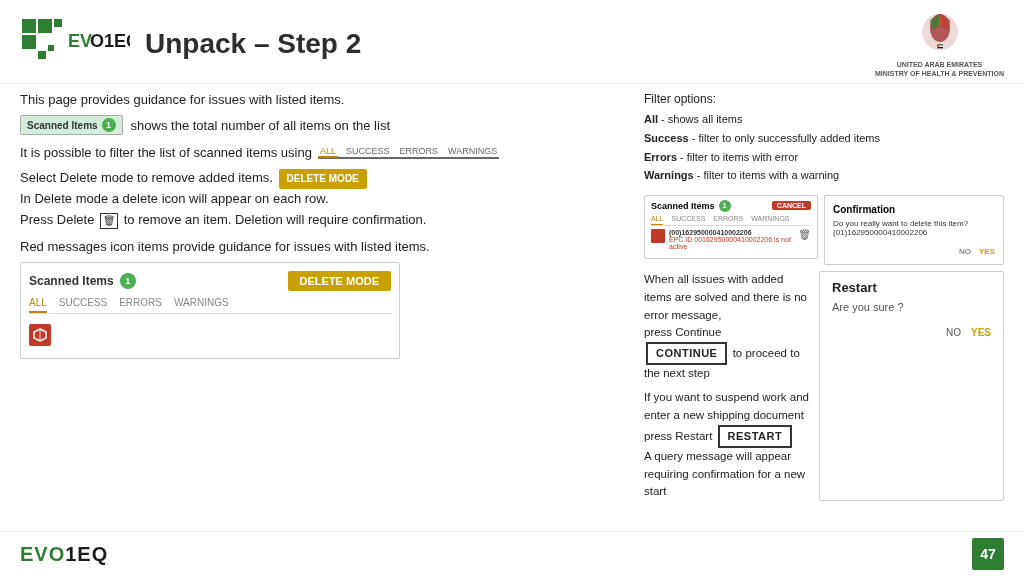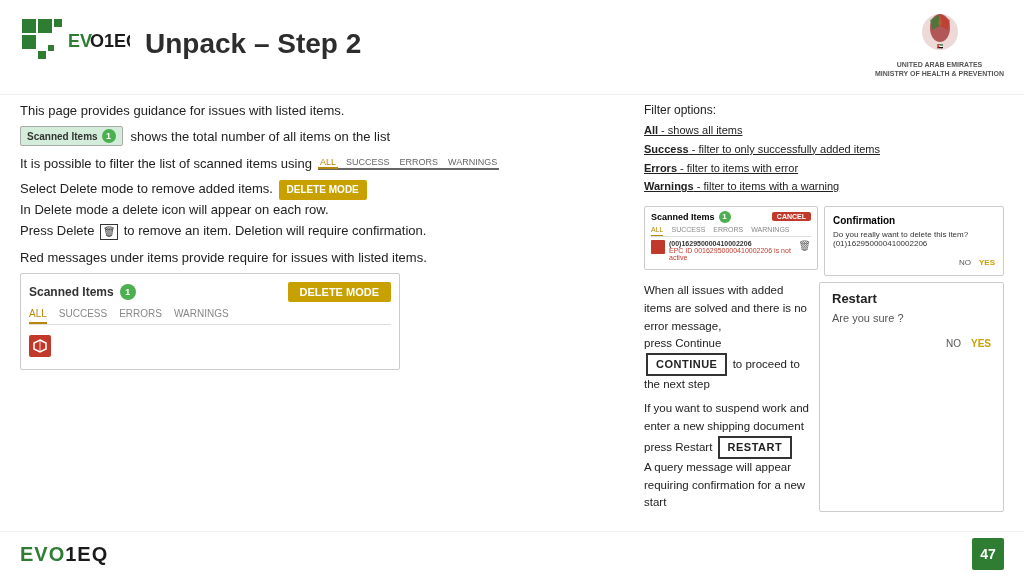--- a/index.html
+++ b/index.html
@@ -9,21 +9,21 @@
       width: 1024px;
       height: 576px;
       overflow: hidden;
       position: relative;
     }
 
     
     .header {
       display: flex;
       align-items: center;
-      padding: 10px 20px 16px 20px;
+      padding: 10px 20px 5px 20px;
       border-bottom: 1px solid #eee;
     }
     .logo-icon {
       width: 110px;
       height: 55px;
       margin-right: 15px;
       flex-shrink: 0;
     }
     .page-title {
       font-size: 28px;
@@ -274,21 +274,20 @@
     .filter-options-title {
       font-size: 12px;
       font-weight: normal;
       color: #222;
       margin-bottom: 4px;
     }
     .filter-options-list {
       font-size: 11px;
       color: #222;
       line-height: 1.7;
-      text-decoration: underline;
     }
     .filter-options-list .key {
       font-weight: bold;
     }
 
     
     .mini-panel {
       border: 1px solid #ccc;
       border-radius: 2px;
       padding: 4px 6px;
@@ -512,21 +511,21 @@
         <span class="delete-mode-btn-inline">DELETE MODE</span>
       </p>
       <p>In Delete mode a delete icon will appear on each row.</p>
       <p>
         <span>Press Delete</span>
         <span class="delete-icon-inline">🗑</span>
         <span>to remove an item. Deletion will require confirmation.</span>
       </p>
     </div>
 
-    <p class="red-msg-text">Red messages under items provide require for issues with listed items.</p>
+    <p class="red-msg-text">Red messages icon items provide guidance for issues with listed items.</p>
 
     <div class="scanned-panel" style="max-width:380px;">
       <div class="scanned-panel-header">
         <div class="scanned-panel-title">
           <span>Scanned Items</span>
           <span class="panel-badge-num">1</span>
         </div>
         <button class="delete-mode-btn-panel">DELETE MODE</button>
       </div>
       <div class="panel-tabs">

